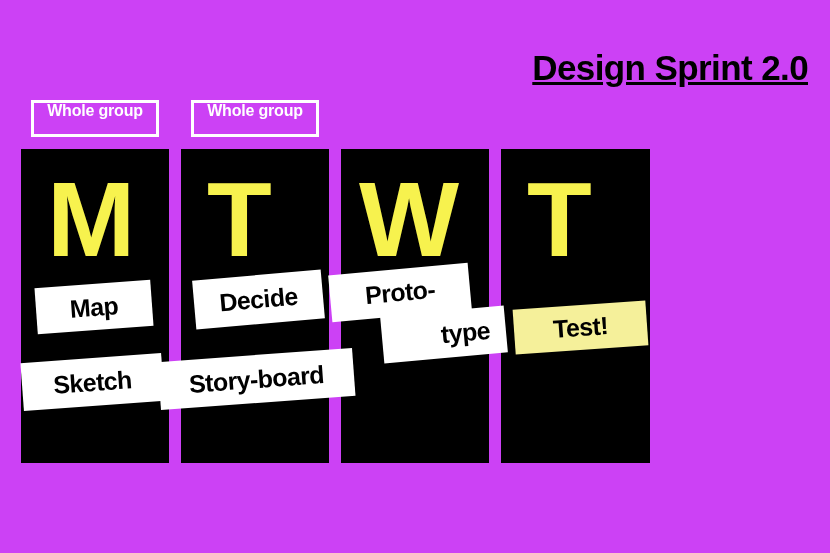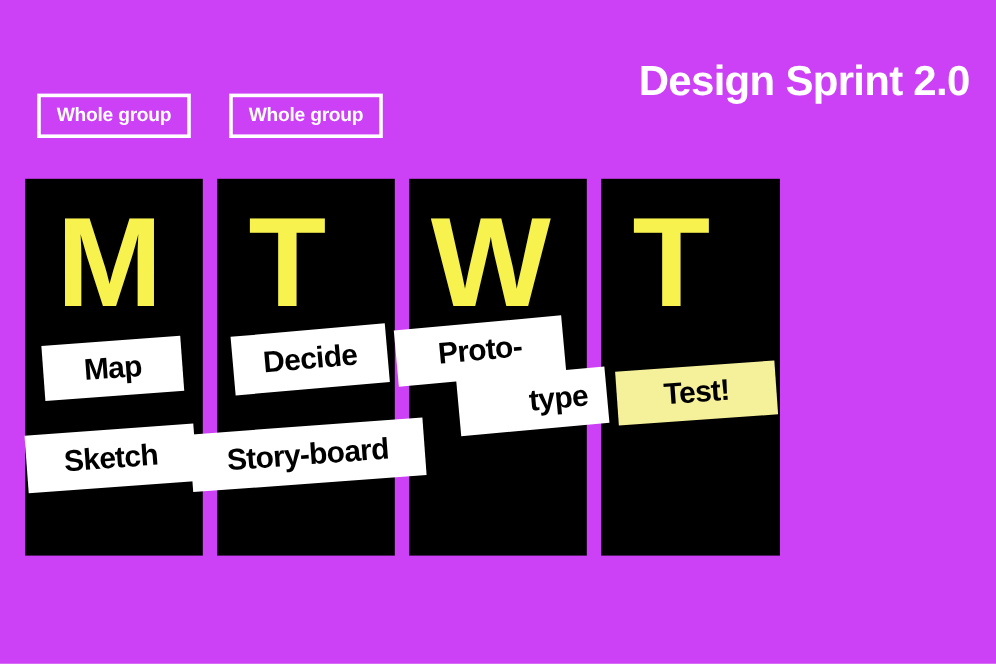--- a/index.html
+++ b/index.html
@@ -22,35 +22,36 @@
     overflow: hidden;
   }
 
   
   #title {
     position: absolute;
     right: 22px;
     top: 50px;
     font-size: 35px;
     font-weight: bold;
-    color: #ffffff;
+    color: #000000;
     letter-spacing: -0.6px;
     white-space: nowrap;
     line-height: 1;
+    text-decoration: underline;
   }
 
   
   .group-tag {
     position: absolute;
-    top: 78px;
+    top: 100px;
     height: 37px;
     box-sizing: border-box;
     border: 3px solid #ffffff;
     display: flex;
-    align-items: center;
+    align-items: flex-start;
     justify-content: center;
     padding: 0 10px;
   }
   .group-tag span {
     color: #ffffff;
     font-size: 16px;
     font-weight: bold;
     letter-spacing: -0.2px;
     white-space: nowrap;
     line-height: 1;

